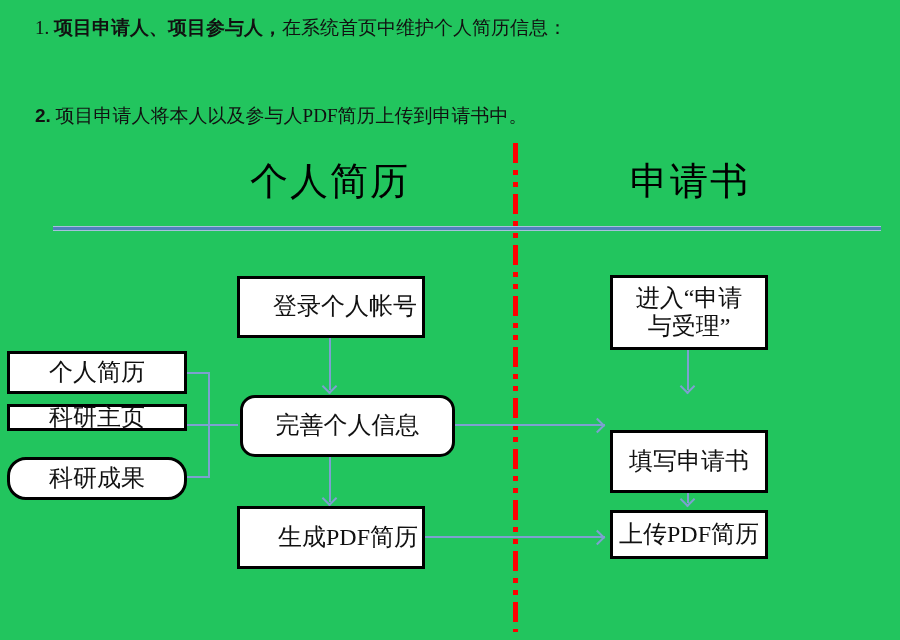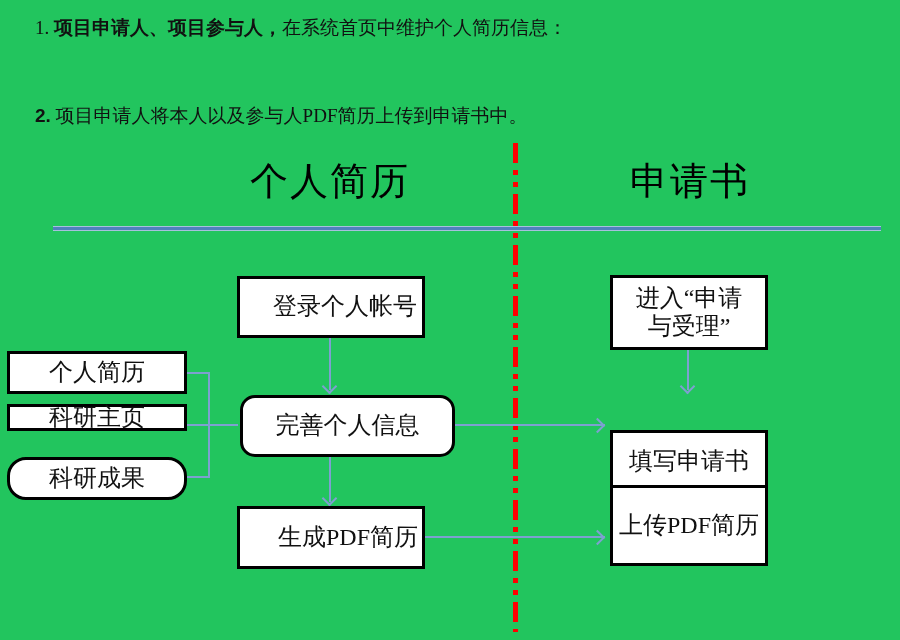--- a/index.html
+++ b/index.html
@@ -79,21 +79,21 @@
     z-index: 3;
   }
   #box-basic    { left: 7px;   top: 351px; width: 180px; height: 43px; }
   #box-homepage { left: 7px;   top: 404px; width: 180px; height: 27px; }
   #box-results  { left: 7px;   top: 457px; width: 180px; height: 43px; border-radius: 19px; }
   #box-login    { left: 237px; top: 276px; width: 188px; height: 62px; padding-left: 28px; }
   #box-complete { left: 240px; top: 395px; width: 215px; height: 62px; border-radius: 15px; }
   #box-genpdf   { left: 237px; top: 506px; width: 188px; height: 63px; padding-left: 34px; }
   #box-enter    { left: 610px; top: 275px; width: 158px; height: 75px; }
   #box-fill     { left: 610px; top: 394px; width: 158px; height: 63px; margin-top: 36px; }
-  #box-upload   { left: 610px; top: 485px; width: 158px; height: 81px; }
+  #box-upload   { left: 610px; top: 510px; width: 158px; height: 49px; }
 
   
   .hline, .vline { position: absolute; background: #7ea0d0; z-index: 1; }
   .hline { height: 2px; }
   .vline { width: 2px; }
 
   #conn-login-complete { left: 329px; top: 338px; height: 52px; }
   #conn-complete-gen   { left: 329px; top: 457px; height: 45px; }
   #conn-enter-fill     { left: 687px; top: 338px; height: 52px; }
   #conn-fill-upload    { left: 687px; top: 457px; height: 46px; }

